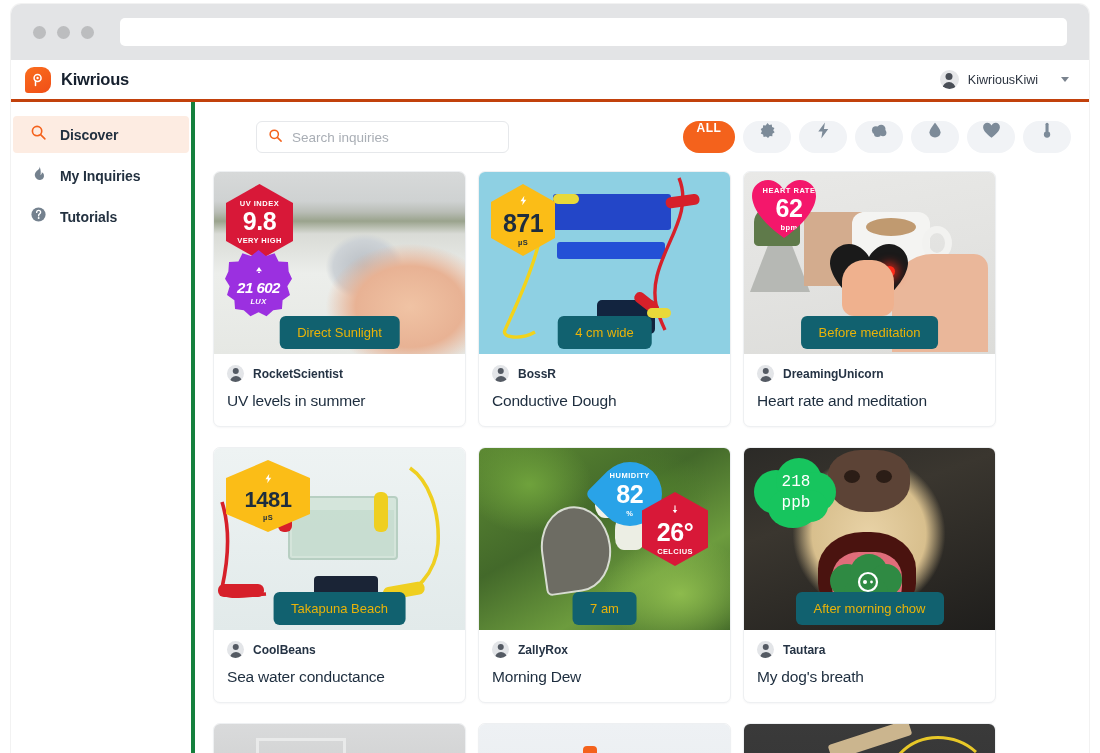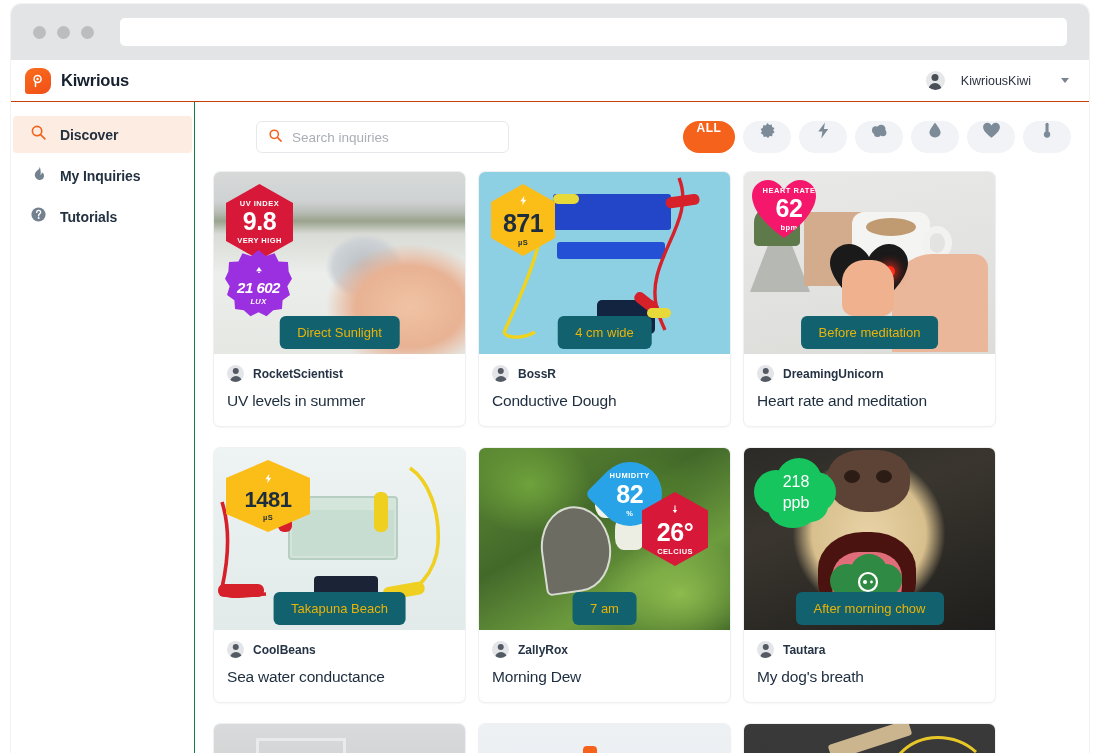--- a/index.html
+++ b/index.html
@@ -35,58 +35,58 @@
     height: 28px;
     background: #ffffff;
     border-radius: 5px;
     margin-left: 8px;
   }
 
   
   .app-header {
     height: 42px;
     background: #ffffff;
-    border-bottom: 1px solid #c2410c;
+    border-bottom: 3px solid #c2410c;
     display: flex;
     align-items: center;
     justify-content: space-between;
     padding: 0 18px 0 6px;
   }
   .brand { display: flex; align-items: center; gap: 10px; padding-left: 8px;}
   .brand-mark {
     width: 26px; height: 26px;
     background: linear-gradient(150deg,#FA6E1E 0%, #F04E17 100%);
     border-radius: 9px 9px 9px 3px;
     display: flex; align-items: center; justify-content: center;
   }
   .brand-name {
     font-size: 16.5px; font-weight: 700; color: #16202e; letter-spacing: -0.2px;
   }
-  .user-box { display: flex; align-items: center; gap: 16px; padding-right: 2px; }
+  .user-box { display: flex; align-items: center; gap: 9px; padding-right: 2px; }
   .avatar-sm {
     width: 19px; height: 19px; border-radius: 50%;
     background: #e6e7e9; position: relative; overflow: hidden;
   }
   .avatar-sm::before {
     content:''; position:absolute; left:50%; top:3px;
     width:7px; height:7px; border-radius:50%; background:#4a4f57; transform:translateX(-50%);
   }
   .avatar-sm::after {
     content:''; position:absolute; left:50%; top:11.5px;
     width:13px; height:10px; border-radius:7px 7px 0 0; background:#4a4f57; transform:translateX(-50%);
   }
   .user-name { font-size: 12.5px; color: #2c3440; }
   .caret { width: 0; height: 0; border-left: 4.5px solid transparent; border-right: 4.5px solid transparent; border-top: 5px solid #7a838e; margin-left: 14px;}
 
   
   .app-body { display: flex; height: 651px; }
 
   .sidebar {
     width: 184px;
-    border-right: 1px solid #15803d;
+    border-right: 4px solid #15803d;
     padding-top: 14px;
     background: #ffffff;
     flex-shrink: 0;
   }
   .side-item {
     display: flex; align-items: center; gap: 13px;
     height: 37px;
     padding-left: 17px;
     margin: 0 2px 4px 2px;
     border-radius: 4px;
@@ -531,21 +531,21 @@
             <div class="ph" style="background:linear-gradient(160deg,#2b2a27 0%,#3a362f 35%,#1f1e1c 100%);"></div>
             <div class="ph">
               <div style="position:absolute; left:30px; top:-12px; width:190px; height:196px; background:radial-gradient(ellipse 98px 100px at 50% 50%, #e8d2a6 0%, #d8bf8d 58%, rgba(216,191,141,0) 78%);"></div>
               <div style="position:absolute; left:84px; top:2px; width:82px; height:62px; background:#5c4336; border-radius:40% 40% 46% 46%;"></div>
               <div style="position:absolute; left:100px; top:22px; width:16px; height:13px; background:#2b1d16; border-radius:50%;"></div>
               <div style="position:absolute; left:132px; top:22px; width:16px; height:13px; background:#2b1d16; border-radius:50%;"></div>
               <div style="position:absolute; left:74px; top:84px; width:98px; height:80px; background:#4a130f; border-radius:46% 46% 36% 36%;"></div>
               <div style="position:absolute; left:88px; top:104px; width:70px; height:66px; background:#e06d7a; border-radius:38% 38% 48% 48%;"></div>
             </div>
 
-            <div class="cloud-wrap" style="left:6px; top:6px; width:92px; height:80px;">
+            <div class="cloud-wrap" style="left:6px; top:6px; width:92px; height:80px;font-family:Liberation Mono, monospace;">
               <span class="blob" style="left:4px; top:16px; width:44px; height:44px; background:#17C55E;"></span>
               <span class="blob" style="left:26px; top:4px; width:46px; height:46px; background:#17C55E;"></span>
               <span class="blob" style="left:46px; top:18px; width:40px; height:40px; background:#17C55E;"></span>
               <span class="blob" style="left:18px; top:34px; width:50px; height:40px; background:#17C55E;"></span>
               <span class="blob" style="left:42px; top:36px; width:36px; height:32px; background:#17C55E;"></span>
               <span class="cloud-label" style="padding-bottom:4px;">
                 <span class="b-val">218</span>
                 <span class="b-unit" style="margin-top:5px;">ppb</span>
               </span>
             </div>

